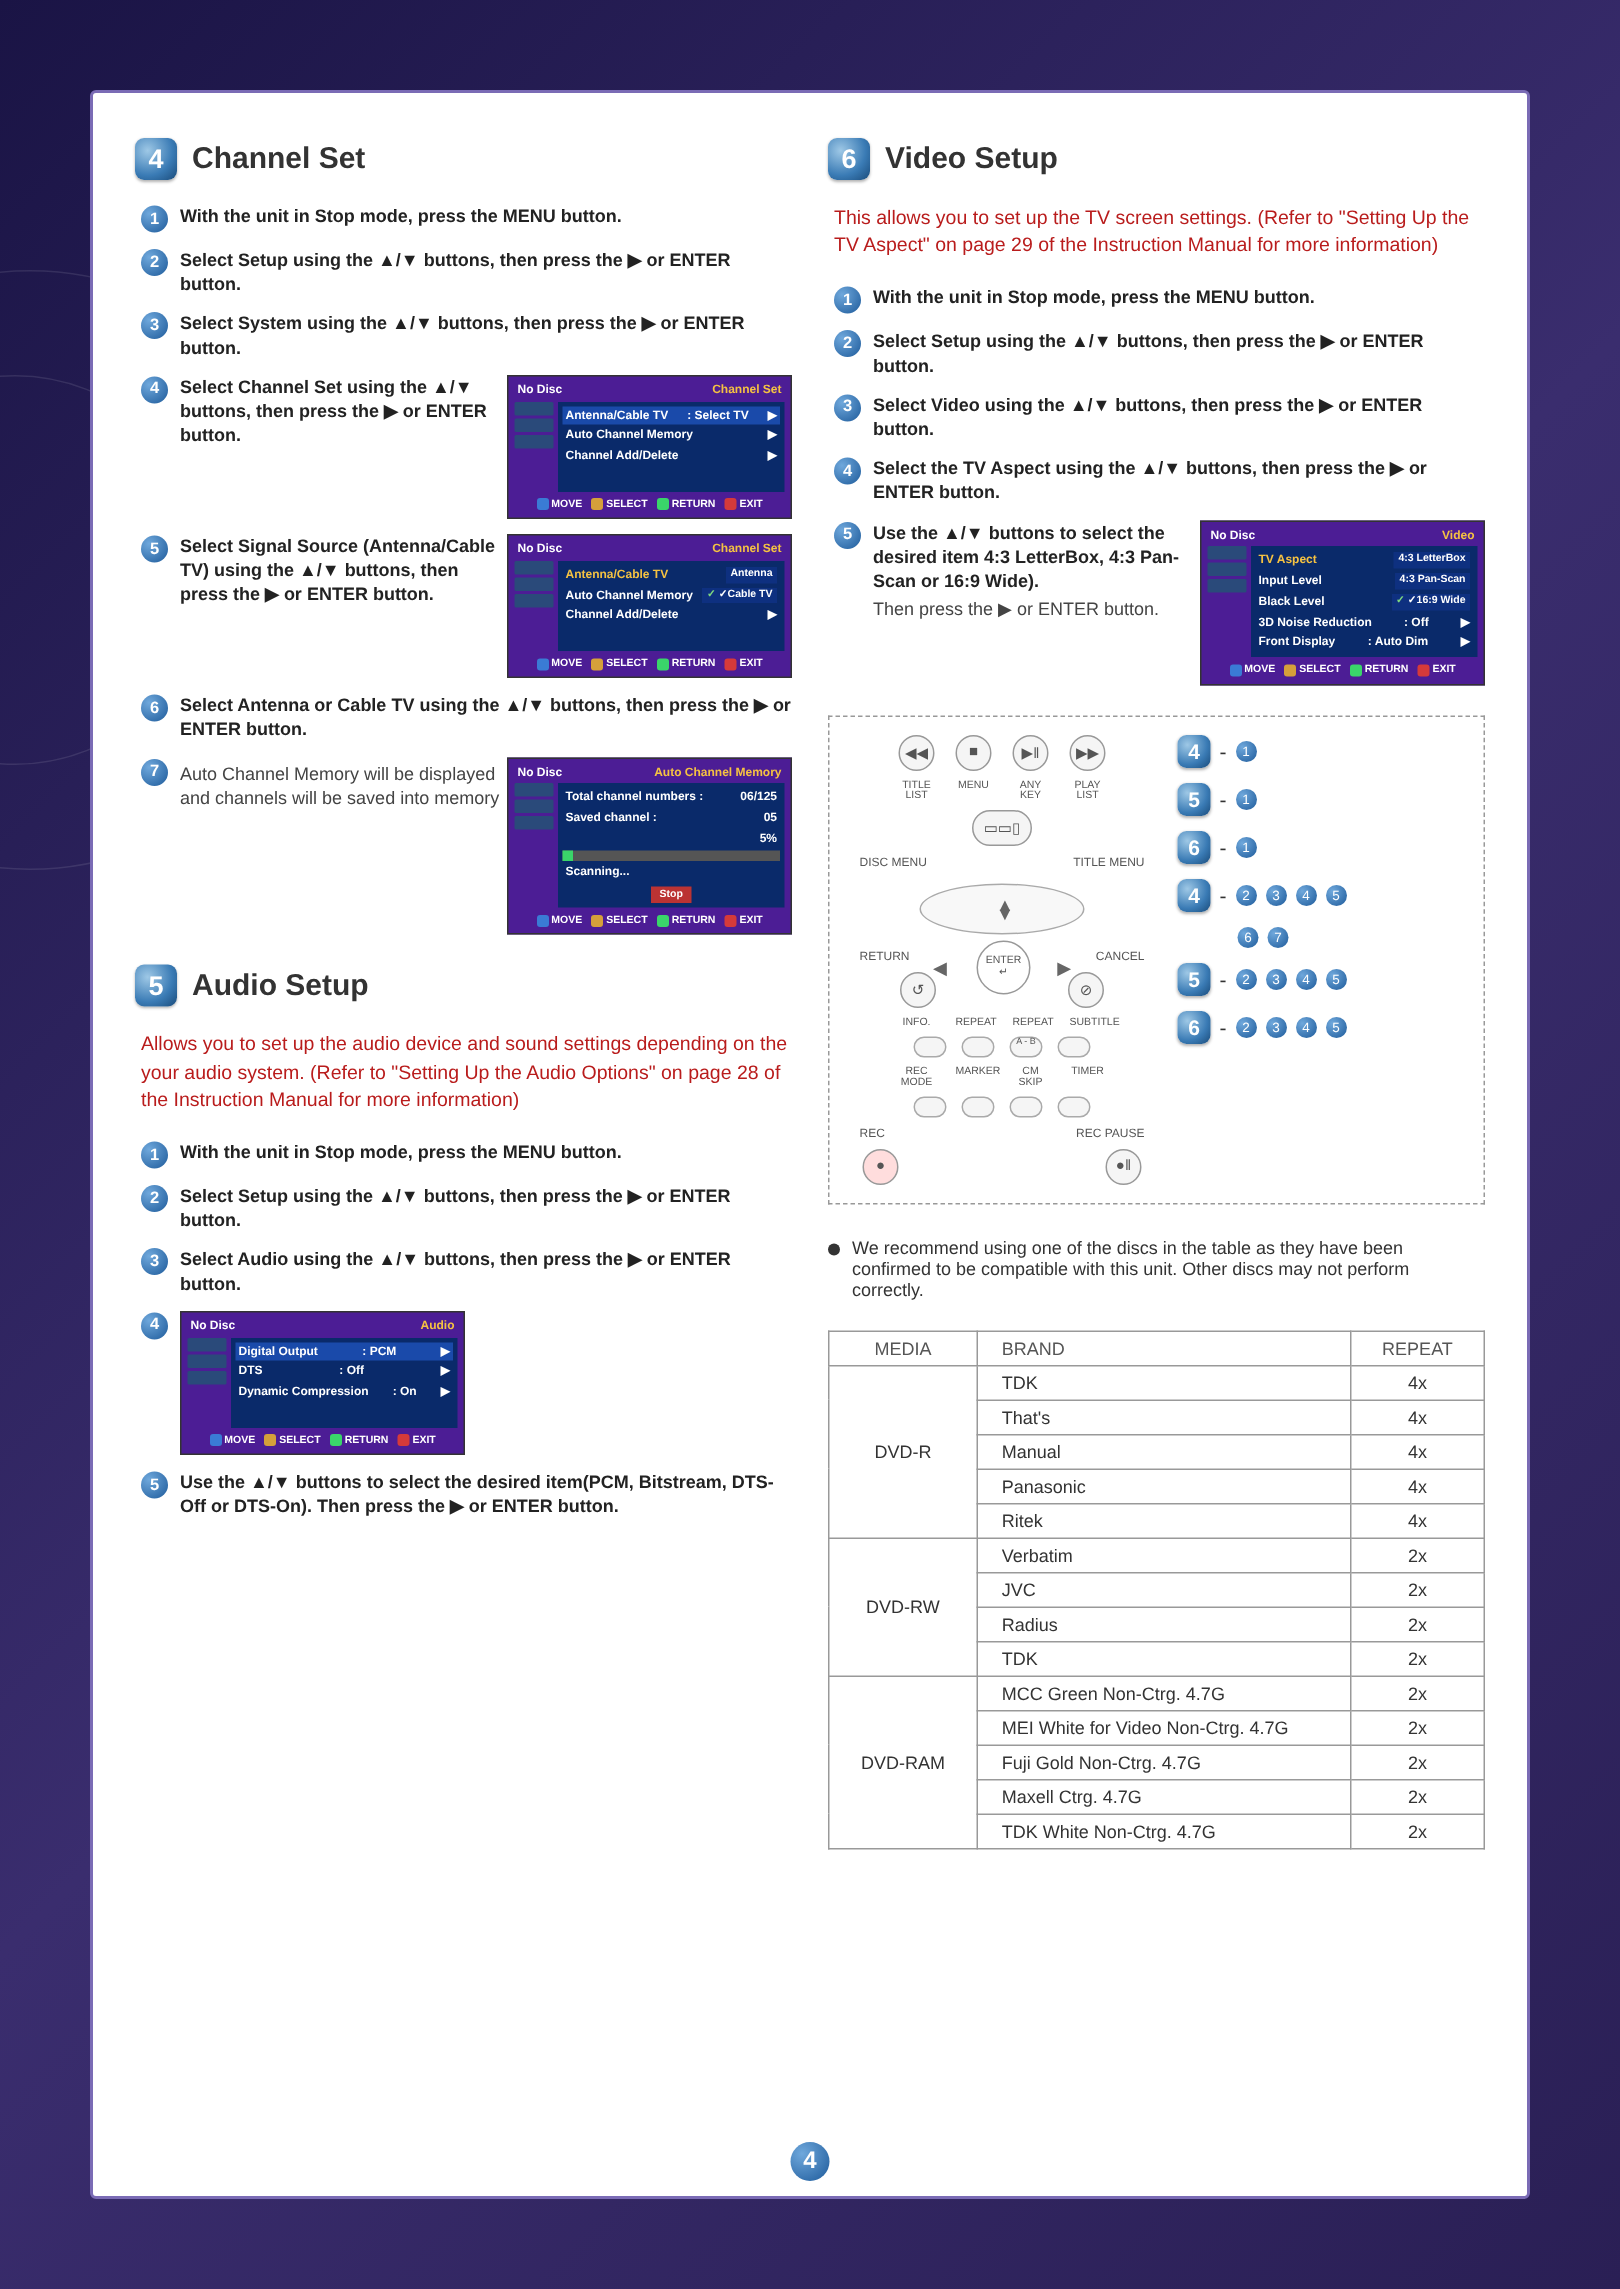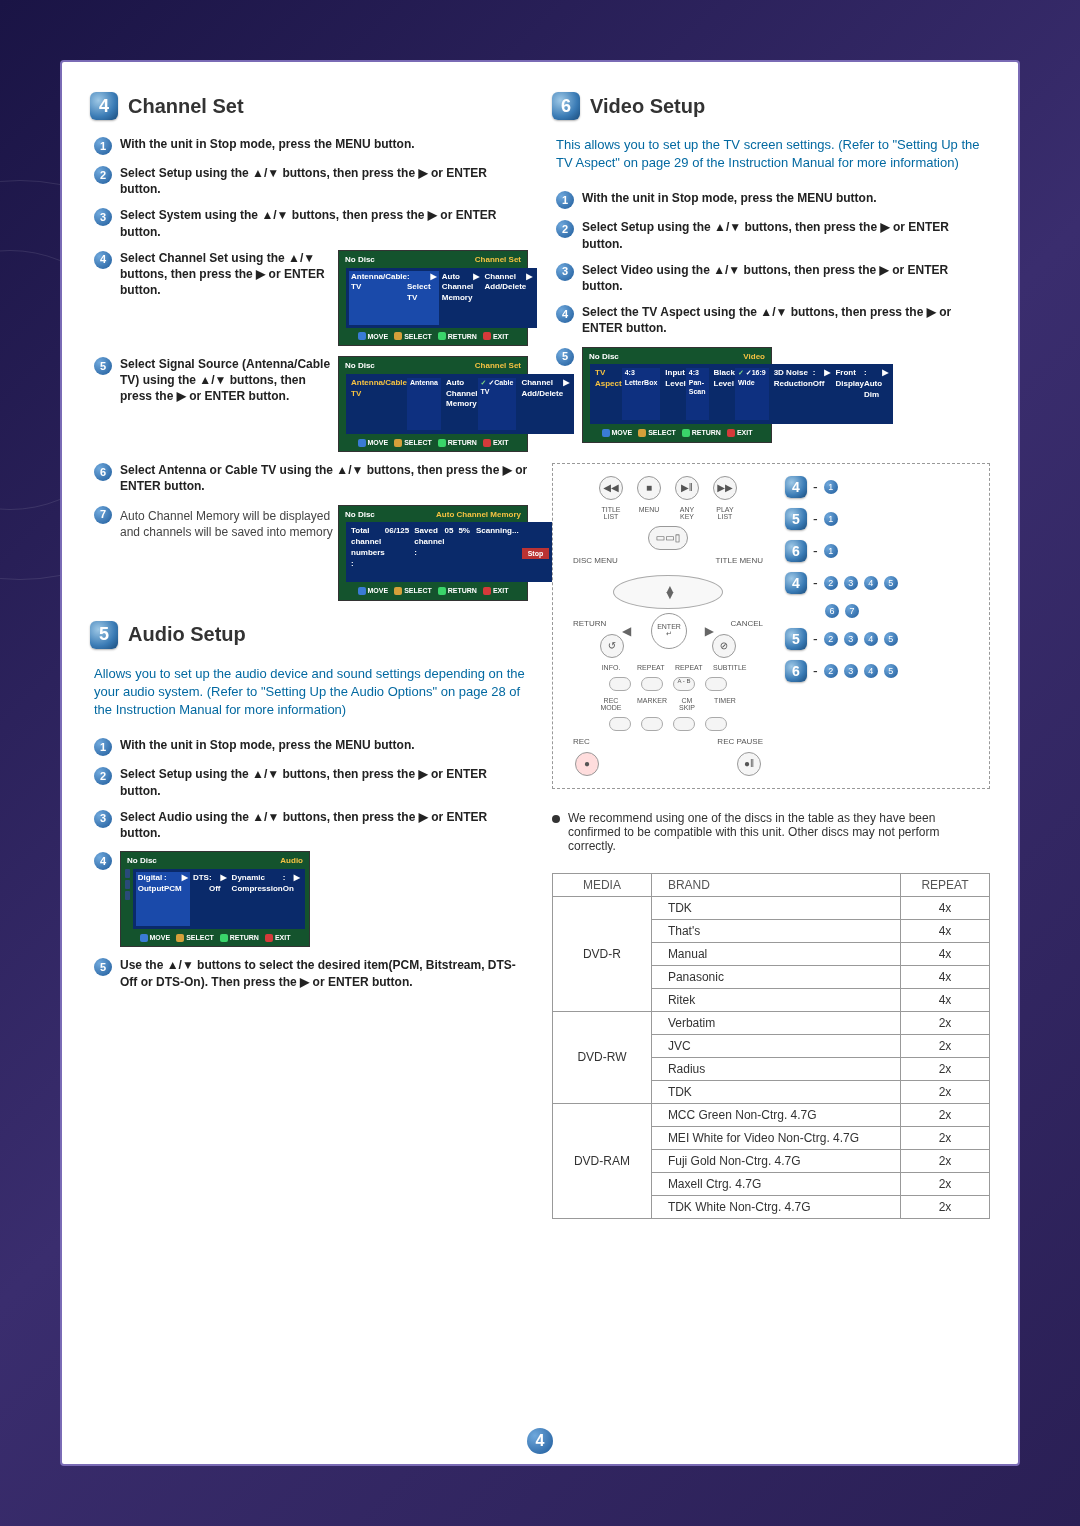--- a/index.html
+++ b/index.html
@@ -31,45 +31,45 @@
   .col { flex: 1; display: flex; flex-direction: column; gap: 12px; }
   .section-title { display:flex; align-items:center; gap:10px; margin-bottom:4px; }
   .big-badge {
     width: 28px; height: 28px; border-radius: 6px;
     background: radial-gradient(circle at 30% 30%, #9ec8e6, #3a7bb5 60%, #1a4b7a);
     color:#fff; font-weight:bold; font-size:18px;
     display:flex; align-items:center; justify-content:center;
     box-shadow: 0 1px 2px rgba(0,0,0,0.3);
   }
   .sec-h { font-size: 20px; font-weight: bold; color:#333; }
-  .intro { font-size: 13px; color:#0369a1; margin-left: 4px; margin-bottom:6px; line-height:1.4; }
+  .intro { font-size: 13px; color:#b91c1c; margin-left: 4px; margin-bottom:6px; line-height:1.4; }
   .steps { display:flex; flex-direction:column; gap:10px; margin-left:4px; }
   .step { display:flex; gap:8px; font-size:12px; font-weight:bold; color:#222; line-height:1.35; }
   .step .num {
     flex:none; width:18px; height:18px; border-radius:50%;
     background: radial-gradient(circle at 30% 30%, #6fa8dc, #1d5a9a);
     color:#fff; font-size:11px; font-weight:bold;
     display:flex; align-items:center; justify-content:center;
     margin-top:1px;
   }
   .step-body { flex:1; }
   .step-row { display:flex; align-items:flex-start; }
   .step-text { flex:1; }
   .step-note { font-weight:normal; color:#444; margin-top:3px; font-size:12px; }
   .osd {
-    width: 190px; background:#14532d; border:1px solid #333;
+    width: 190px; background:#4c1d95; border:1px solid #333;
     font-size:8px; color:#fff; padding:4px; flex:none;
-    display:flex; flex-direction:column; gap:2px;
+    display:flex; flex-direction:column; gap:2px;text-align:center;
   }
   .osd-head { display:flex; justify-content:space-between; font-size:8px; padding:0 2px; }
   .osd-head .r { color:#f5c242; }
   .osd-body { display:flex; gap:3px; }
   .osd-side { width:26px; display:flex; flex-direction:column; gap:2px; }
   .osd-side div { height:9px; background:#2a4a7a; border-radius:1px; }
-  .osd-main { flex:1; background:#0a2a6a; padding:3px; display:flex; gap:1px; min-height:60px; }
+  .osd-main { flex:1; background:#0a2a6a; padding:3px; display:flex; flex-direction:column; gap:1px; min-height:60px; }
   .osd-row { display:flex; justify-content:space-between; padding:1px 2px; }
   .osd-row.sel { background:#1a4aaa; }
   .osd-row .yl { color:#f5c242; }
   .osd-row .sub { background:#0e3080; padding:0 3px; font-size:7px; }
   .osd-row .sub.chk::before { content:"✓"; color:#7fd87f; margin-right:2px; }
   .osd-foot { display:flex; gap:6px; justify-content:center; font-size:7px; margin-top:2px; }
   .osd-foot span { display:flex; align-items:center; gap:2px; }
   .osd-foot .k { width:8px; height:8px; border-radius:2px; display:inline-block; }
   .k-mv{background:#3a7bd5;} .k-sl{background:#d5a03a;} .k-rt{background:#3ad56a;} .k-ex{background:#d53a3a;}
   .osd-prog { background:#555; height:7px; width:100%; position:relative; }
@@ -404,20 +404,21 @@
           <div class="num">3</div>
           <div class="step-body">Select Video using the ▲/▼ buttons, then press the ▶ or ENTER button.</div>
         </div>
       <div class="step">
           <div class="num">4</div>
           <div class="step-body">Select the TV Aspect using the ▲/▼ buttons, then press the ▶ or ENTER button.</div>
         </div>
       <div class="step">
           <div class="num">5</div>
         <div class="step-row">
+          <div class="step-text"><span>Use the ▲/▼ buttons to select the desired item 4:3 LetterBox, 4:3 Pan-Scan or 16:9 Wide).</span><div class="step-note">Then press the ▶ or ENTER button.</div></div>
           <div class="osd">
             <div class="osd-head">
                 <span>No Disc</span>
                 <span class="r">Video</span>
               </div>
             <div class="osd-body">
                 <div class="osd-side">
                   <div></div>
                   <div></div>
                   <div></div>

